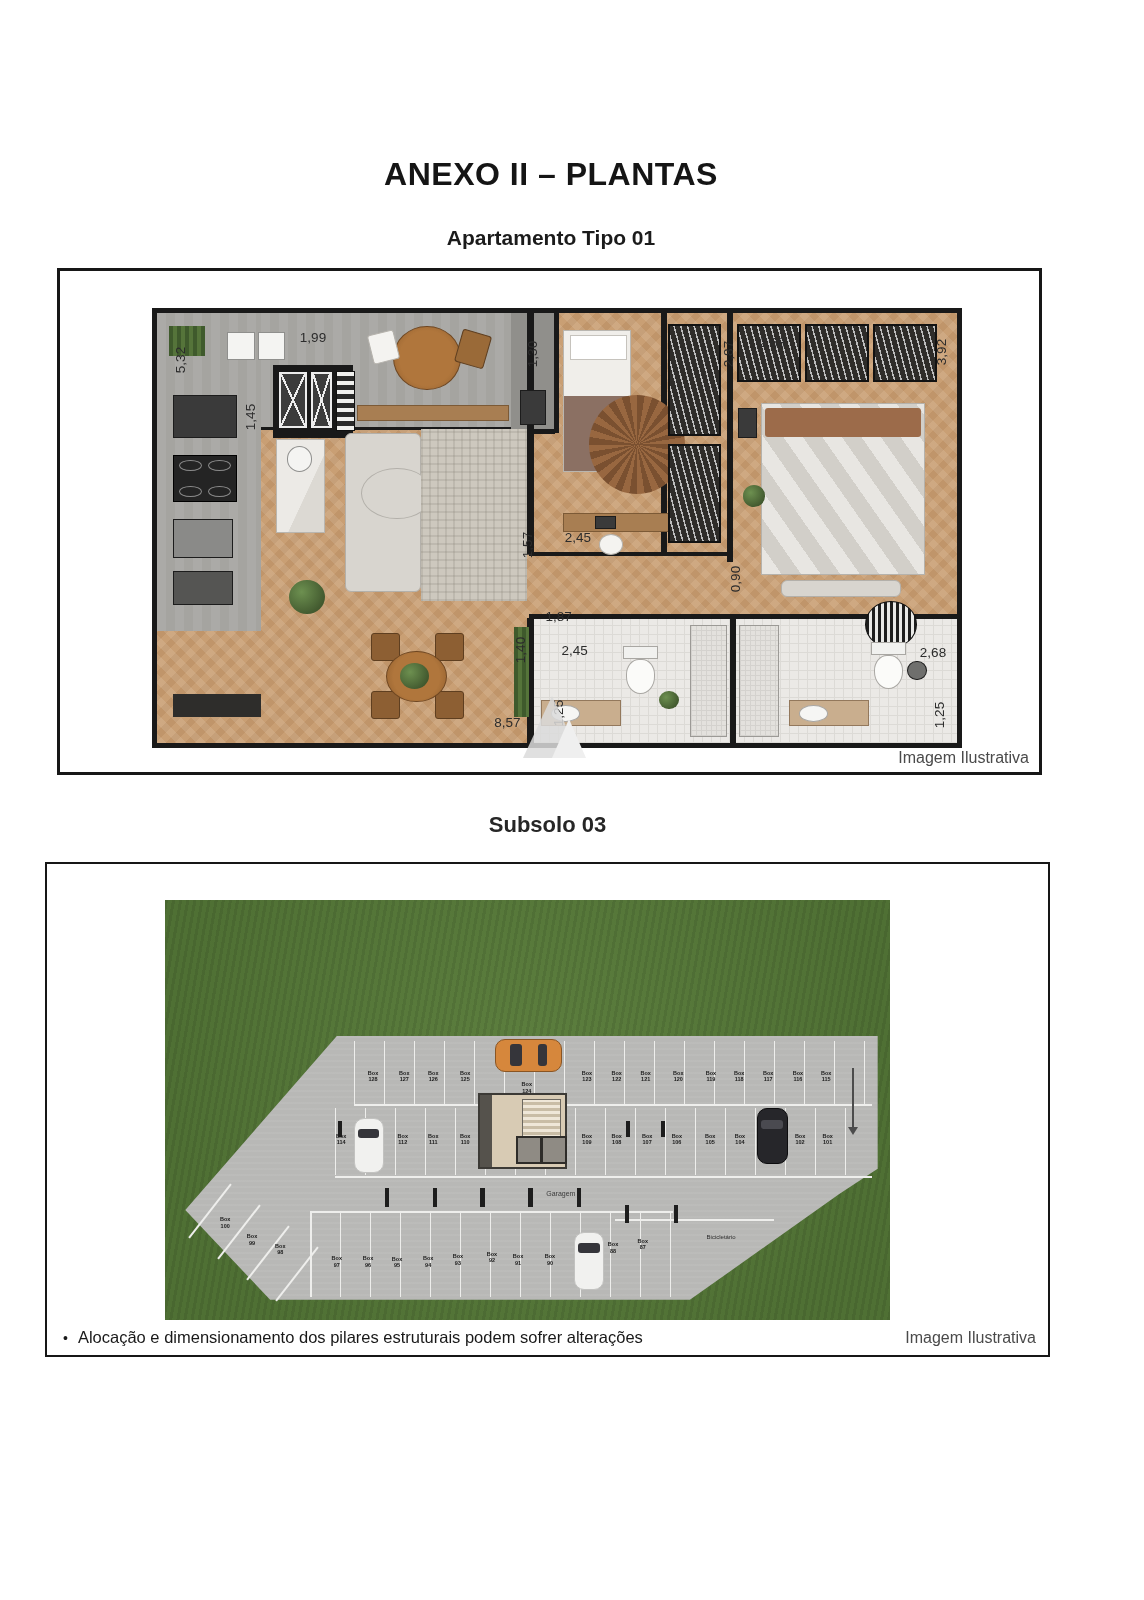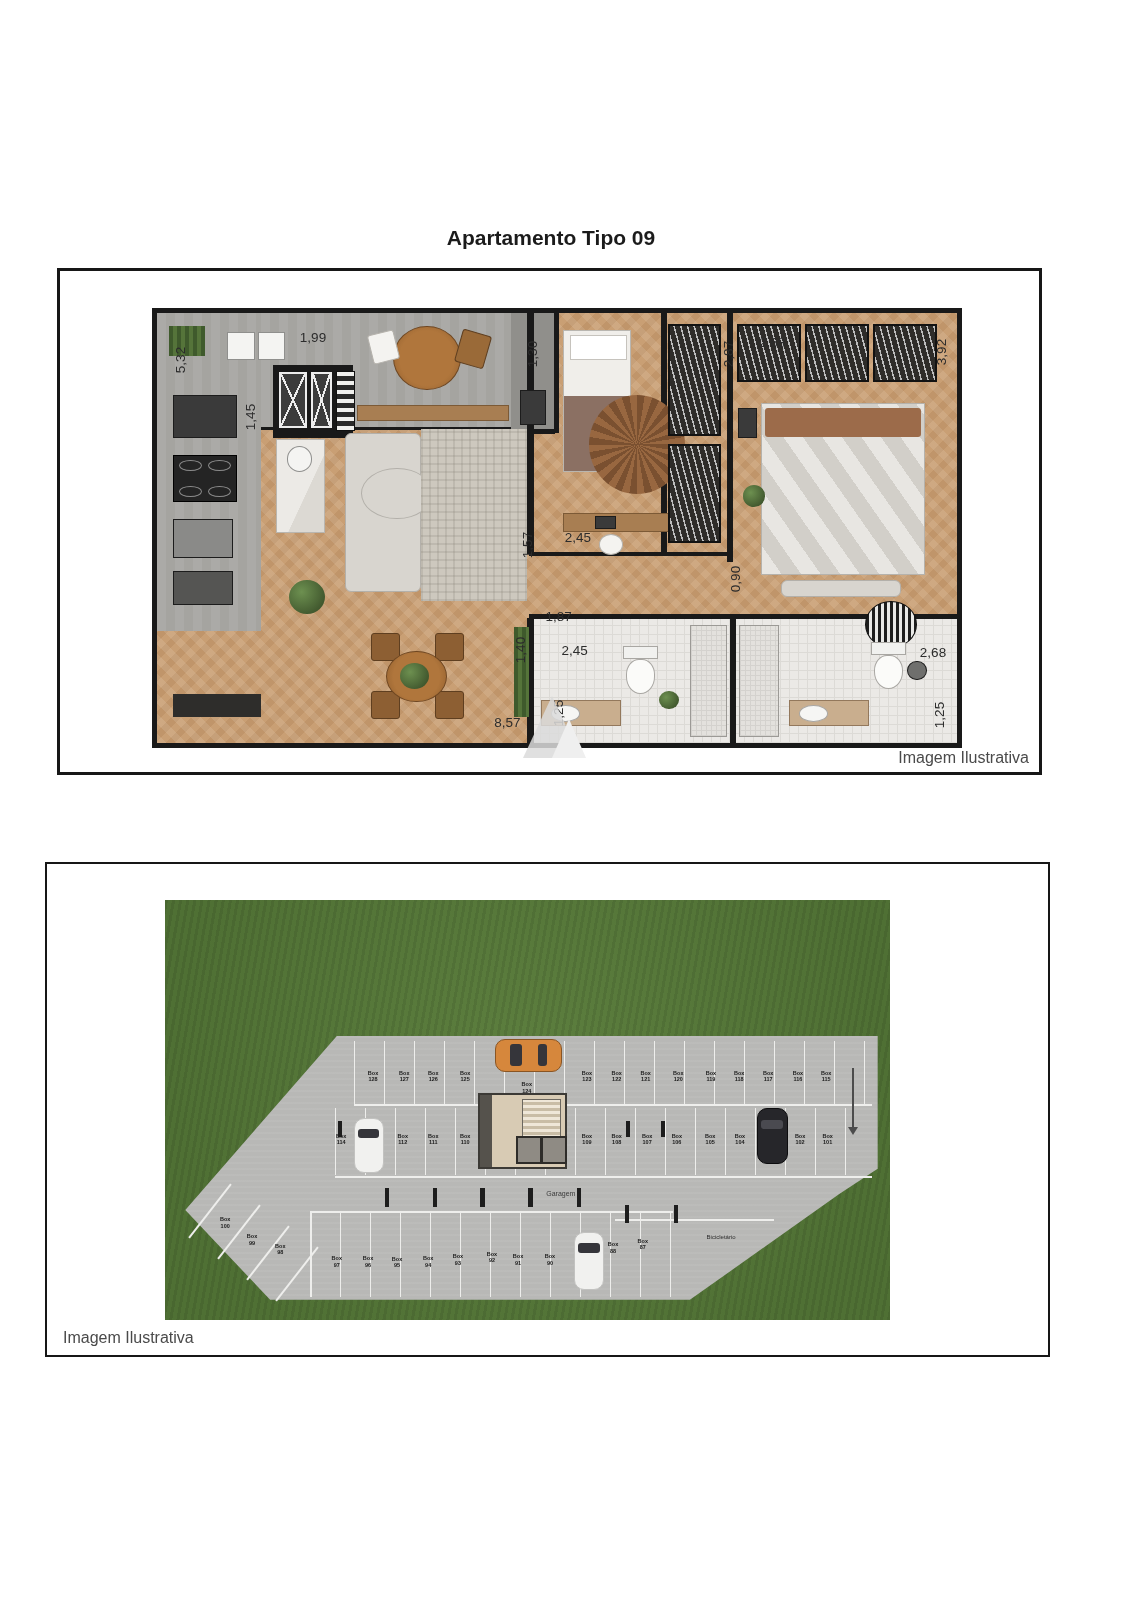--- a/index.html
+++ b/index.html
@@ -95,21 +95,22 @@
   .car{position:absolute;border-radius:10px;}
   .car .ws{position:absolute;left:12%;background:#35353a;border-radius:3px;}
   .ramp-arrow{left:94.8%;top:40%;width:2px;height:64px;background:#4c4c4c;}
   .ramp-arrow:after{content:"";position:absolute;left:-4px;bottom:-8px;border:5px solid transparent;border-top:8px solid #4c4c4c;}
 </style>
 </head>
 <body>
 
 <div class="page">
 
-  <div class="abs doc-sub1">Apartamento Tipo 09</div>
+  <div class="abs doc-title">ANEXO II – PLANTAS</div>
+  <div class="abs doc-sub1">Apartamento Tipo 01</div>
 
   <div class="abs frame1">
 
     <div class="abs plan">
 
       <div class="abs gray-floor" style="left:0;top:0;width:13%;height:74%;"></div>
       <div class="abs gray-floor" style="left:13%;top:0;width:31.3%;height:27%;"></div>
       <div class="abs gray-floor2" style="left:44.3%;top:0;width:5.5%;height:28%;"></div>
       <div class="abs bath" style="left:46.7%;top:71%;width:25.1%;height:29%;"></div>
       <div class="abs bath" style="left:72.3%;top:71%;width:27.7%;height:29%;"></div>
@@ -223,20 +224,21 @@
           <div class="dim" style="left: 97%; top: 78.9%;">2,68</div>
           <div class="dim vert" style="left: 97.8%; top: 93.6%;">1,25</div>
         </div>
     </div>
 
     <div class="abs wm-tri"></div>
     <div class="abs wm-tri2"></div>
     <div class="abs caption cap1">Imagem Ilustrativa</div>
   </div>
 
+  <div class="abs doc-sub2">Subsolo 03</div>
 
   <div class="abs frame2">
 
     <div class="abs garage">
       <div class="abs deck"></div>
 
       <div class="abs stall-lines" style="left:26%;top:33.5%;width:71.5%;height:15%;"></div>
       <div class="abs hline" style="left:26%;top:48.6%;width:71.5%;"></div>
       <div class="abs stall-lines" style="left:23.5%;top:49.5%;width:74%;height:16%;"></div>
       <div class="abs hline" style="left:23.5%;top:65.6%;width:74%;"></div>
@@ -360,17 +362,18 @@
           <div class="stall-label" style="left: 53.1%; top: 85.7%;">Box
 90</div>
           <div class="stall-label" style="left: 61.8%; top: 82.9%;">Box
 88</div>
           <div class="stall-label" style="left: 65.9%; top: 82.1%;">Box
 87</div>
         </div>
     </div>
 
     <div class="abs footrow">
+      <div class="footnote"><span class="bullet">•</span><span>Alocação e dimensionamento dos pilares estruturais podem sofrer alterações</span></div>
       <div class="caption">Imagem Ilustrativa</div>
     </div>
   </div>
 
 </div>
 
 </body></html>

